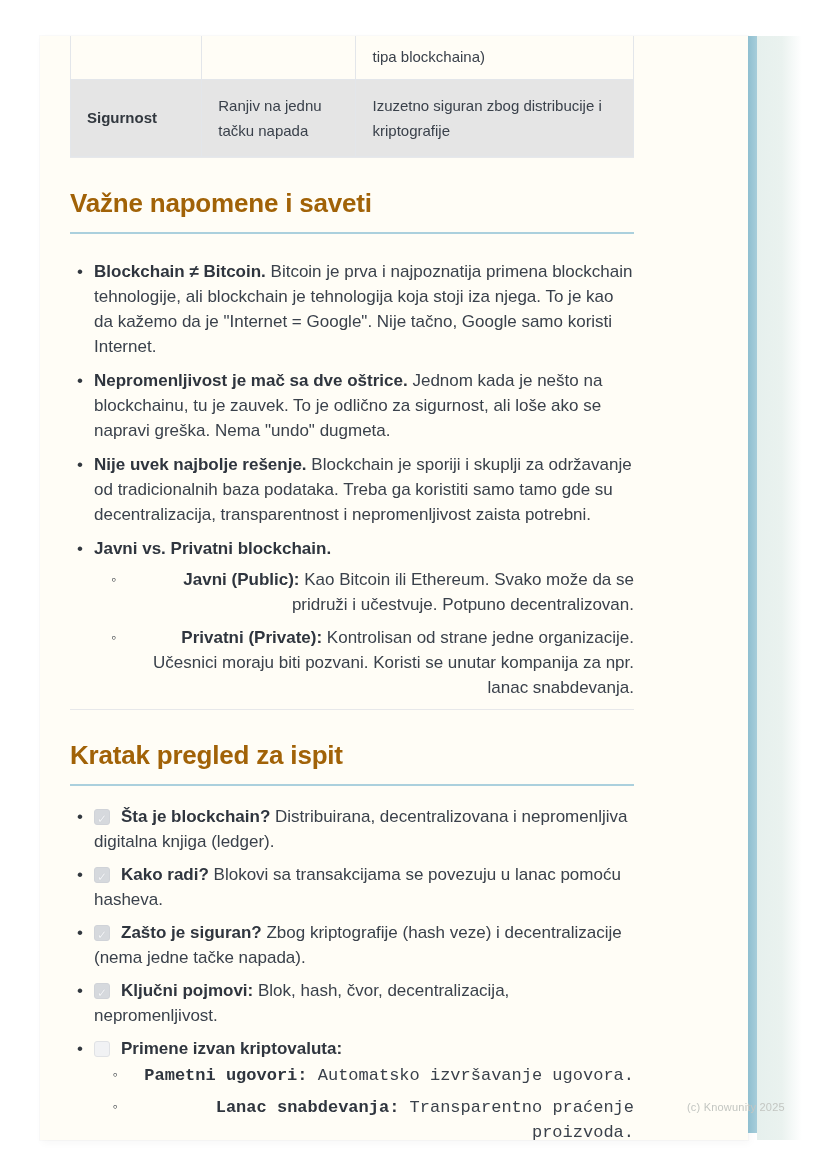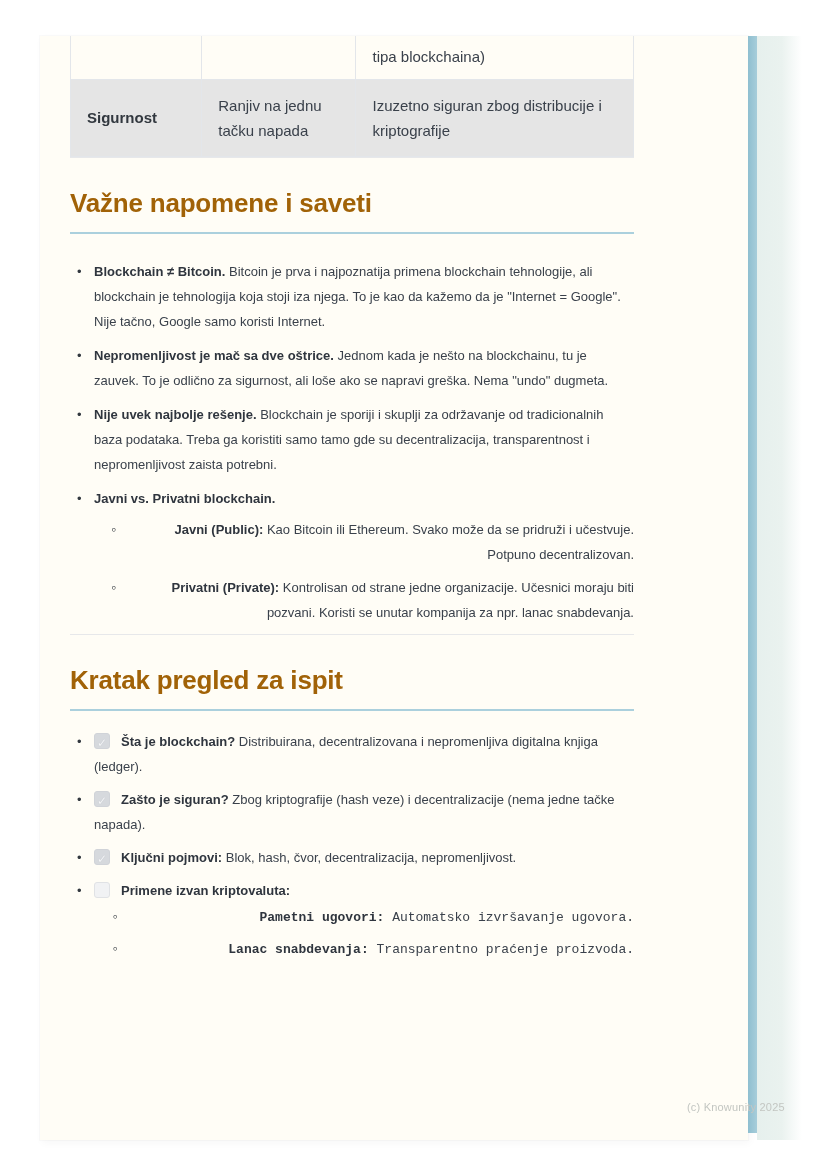--- a/index.html
+++ b/index.html
@@ -64,21 +64,21 @@
     color: #a16207;
     padding-bottom: 11px;
     border-bottom: 2px solid #abd0dd;
   }
   
   ul.notes-list, ul.check-list { list-style: none; margin-top: 25px; }
   ul.check-list { margin-top: 18px; }
   ul.notes-list > li, ul.check-list > li {
     position: relative;
     padding-left: 24px;
-    font-size: 13px;
+    font-size: 17px;
     line-height: 25px;
     margin-bottom: 9px;
   }
   ul.check-list > li { margin-bottom: 8px; }
   ul.notes-list > li::before, ul.check-list > li::before {
     content: "\2022";
     position: absolute;
     left: 7px; top: 0;
     color: #32383f;
   }
@@ -205,20 +205,24 @@
     <hr class="divider divider-2">
 
     <h2 class="section-heading">Kratak pregled za ispit</h2>
 
     <ul class="check-list">
       <li>
         <span class="checkbox checked"></span><span class="lead">Šta je blockchain?</span>
         <span>Distribuirana, decentralizovana i nepromenljiva digitalna knjiga (ledger).</span>
       </li>
       <li>
+        <span class="checkbox checked"></span><span class="lead">Kako radi?</span>
+        <span>Blokovi sa transakcijama se povezuju u lanac pomoću hasheva.</span>
+      </li>
+      <li>
         <span class="checkbox checked"></span><span class="lead">Zašto je siguran?</span>
         <span>Zbog kriptografije (hash veze) i decentralizacije (nema jedne tačke napada).</span>
       </li>
       <li>
         <span class="checkbox checked"></span><span class="lead">Ključni pojmovi:</span>
         <span>Blok, hash, čvor, decentralizacija, nepromenljivost.</span>
       </li>
       <li>
         <span class="checkbox"></span><span class="lead">Primene izvan kriptovaluta:</span>
         <ul class="sub-list">

